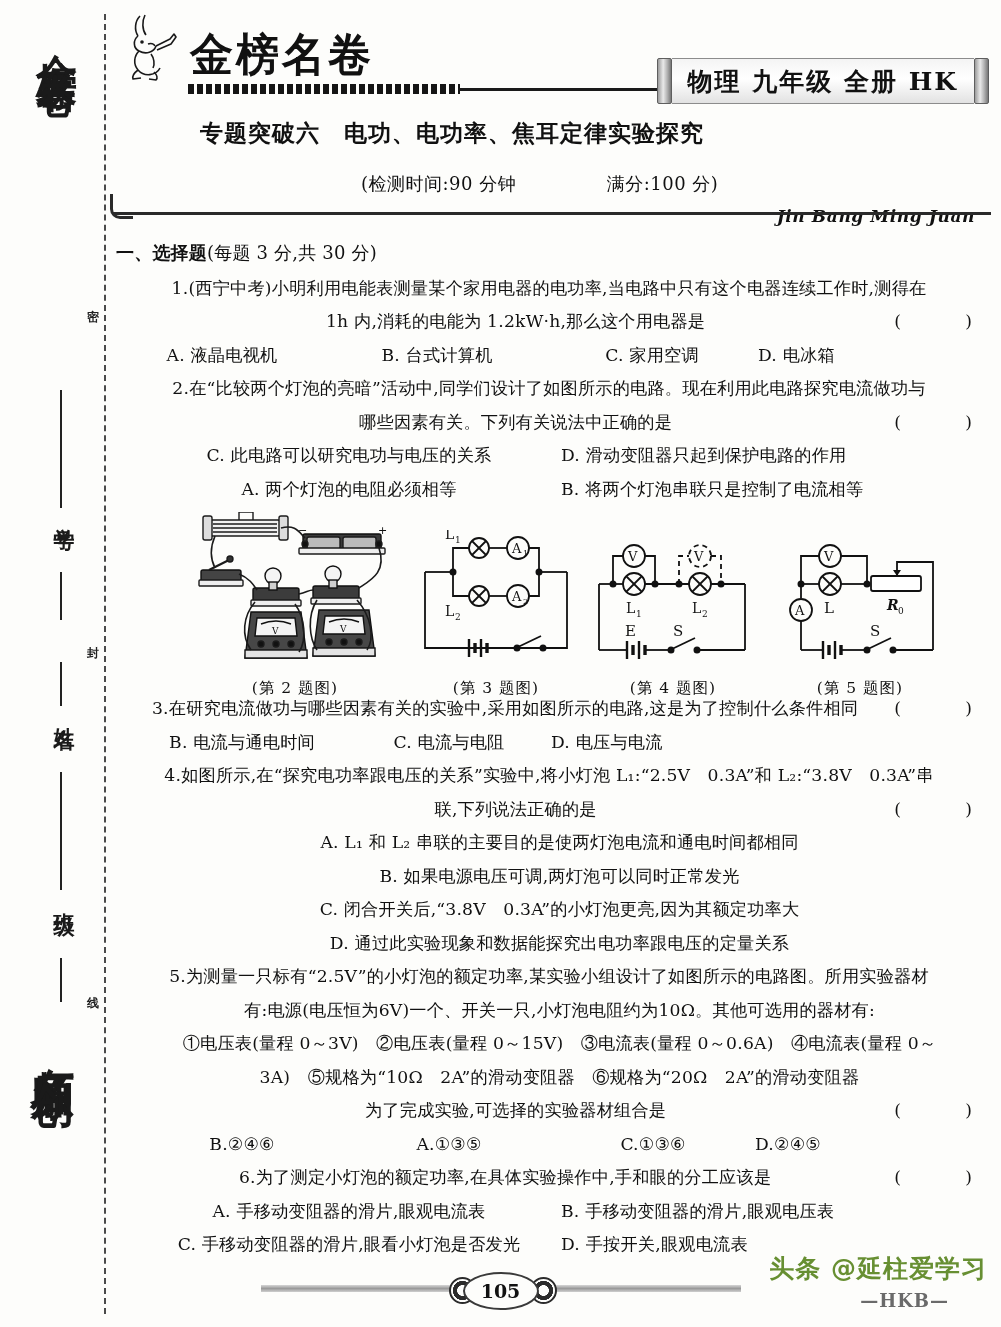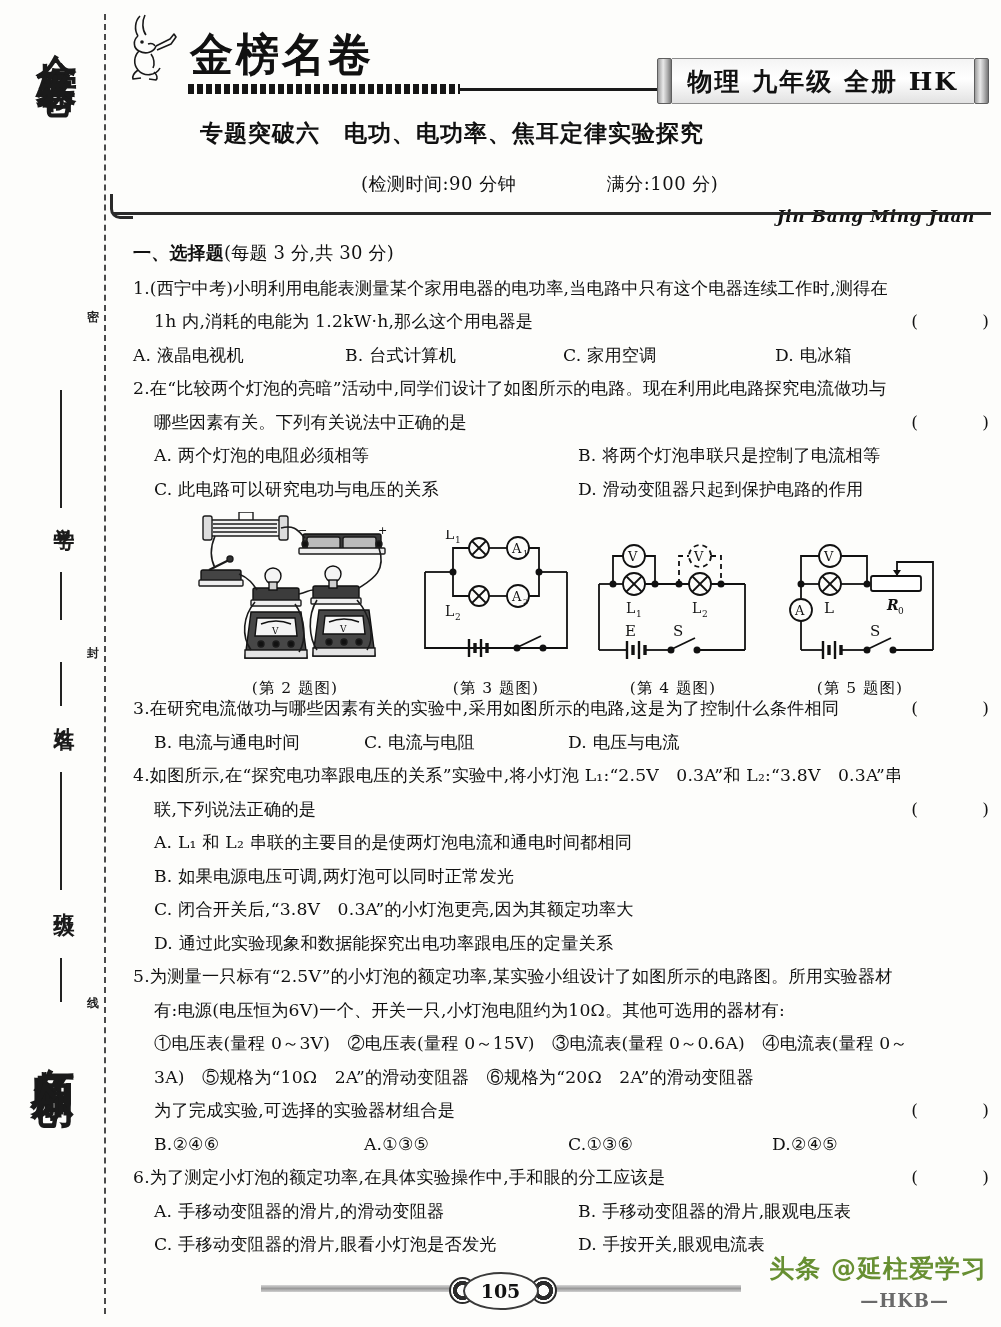--- a/index.html
+++ b/index.html
@@ -110,26 +110,26 @@
     position:absolute;left:6px;top:102px;right:0;height:3px;background:#2a2a2a;
   }
   .corner-arc{
     position:absolute;left:4px;top:84px;width:20px;height:22px;
     border-left:3px solid #2a2a2a;border-bottom:3px solid #2a2a2a;
     border-bottom-left-radius:10px;
   }
 
   
   .content{
-    position:absolute;left:133px;top:236px;width:866px;
+    position:absolute;left:116px;top:236px;width:866px;
     font-size:17.2px;line-height:33.5px;letter-spacing:.2px;
   }
   .sec-head{font-size:18px;margin-bottom:2px;}
   .sec-head b{font-weight:bold;}
-  .q{position:relative;}
+  .q{position:relative;text-align:center;}
   .q-line{white-space:nowrap;}
   .indent{padding-left:21px;}
   .opts{display:flex;}
   .opt{white-space:nowrap;}
   .paren{float:right;letter-spacing:10px;}
 
   
   .figs{
     position:absolute;left:195px;top:512px;width:790px;height:182px;
   }
@@ -255,26 +255,26 @@
         <span class="opt" style="width:218px">B. 台式计算机</span>
         <span class="opt" style="width:212px">C. 家用空调</span>
         <span class="opt">D. 电冰箱</span>
       </div>
     </div>
 
     <div class="q">
       <div class="q-line"><span>2.</span><span>在“比较两个灯泡的亮暗”活动中,同学们设计了如图所示的电路。现在利用此电路探究电流做功与</span></div>
       <div class="q-line indent"><span>哪些因素有关。下列有关说法中正确的是</span><span class="paren">(　　)</span></div>
       <div class="opts indent">
+        <span class="opt" style="width:424px">C. 此电路可以研究电功与电压的关系</span>
+        <span class="opt">D. 滑动变阻器只起到保护电路的作用</span>
+      </div>
+      <div class="opts indent">
         <span class="opt" style="width:424px">A. 两个灯泡的电阻必须相等</span>
         <span class="opt">B. 将两个灯泡串联只是控制了电流相等</span>
-      </div>
-      <div class="opts indent">
-        <span class="opt" style="width:424px">C. 此电路可以研究电功与电压的关系</span>
-        <span class="opt">D. 滑动变阻器只起到保护电路的作用</span>
       </div>
     </div>
 
     <div style="height:186px"></div>
 
     <div class="q">
       <div class="q-line"><span>3.</span><span>在研究电流做功与哪些因素有关的实验中,采用如图所示的电路,这是为了控制什么条件相同</span><span class="paren">(　　)</span></div>
       <div class="opts indent">
         <span class="opt" style="width:210px">B. 电流与通电时间</span>
         <span class="opt" style="width:204px">C. 电流与电阻</span>
@@ -301,21 +301,21 @@
         <span class="opt" style="width:210px">B.②④⑥</span>
         <span class="opt" style="width:204px">A.①③⑤</span>
         <span class="opt" style="width:204px">C.①③⑥</span>
         <span class="opt">D.②④⑤</span>
       </div>
     </div>
 
     <div class="q">
       <div class="q-line"><span>6.</span><span>为了测定小灯泡的额定功率,在具体实验操作中,手和眼的分工应该是</span><span class="paren">(　　)</span></div>
       <div class="opts indent">
-        <span class="opt" style="width:424px">A. 手移动变阻器的滑片,的滑动变阻器</span>
+        <span class="opt" style="width:424px">A. 手移动变阻器的滑片,眼观电流表</span>
         <span class="opt">B. 手移动变阻器的滑片,眼观电压表</span>
       </div>
       <div class="opts indent">
         <span class="opt" style="width:424px">C. 手移动变阻器的滑片,眼看小灯泡是否发光</span>
         <span class="opt">D. 手按开关,眼观电流表</span>
       </div>
     </div>
 
   </div>
 

